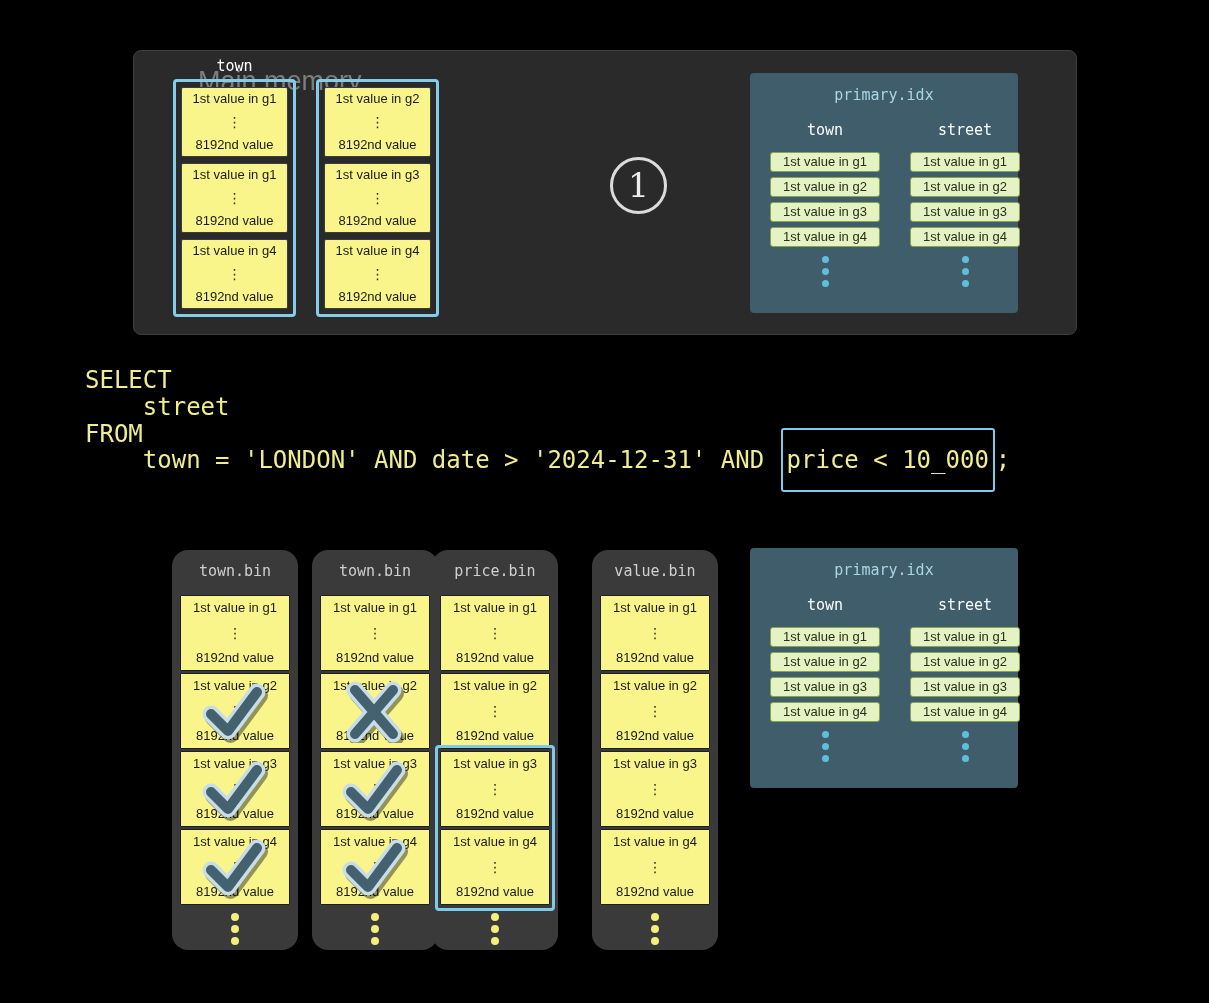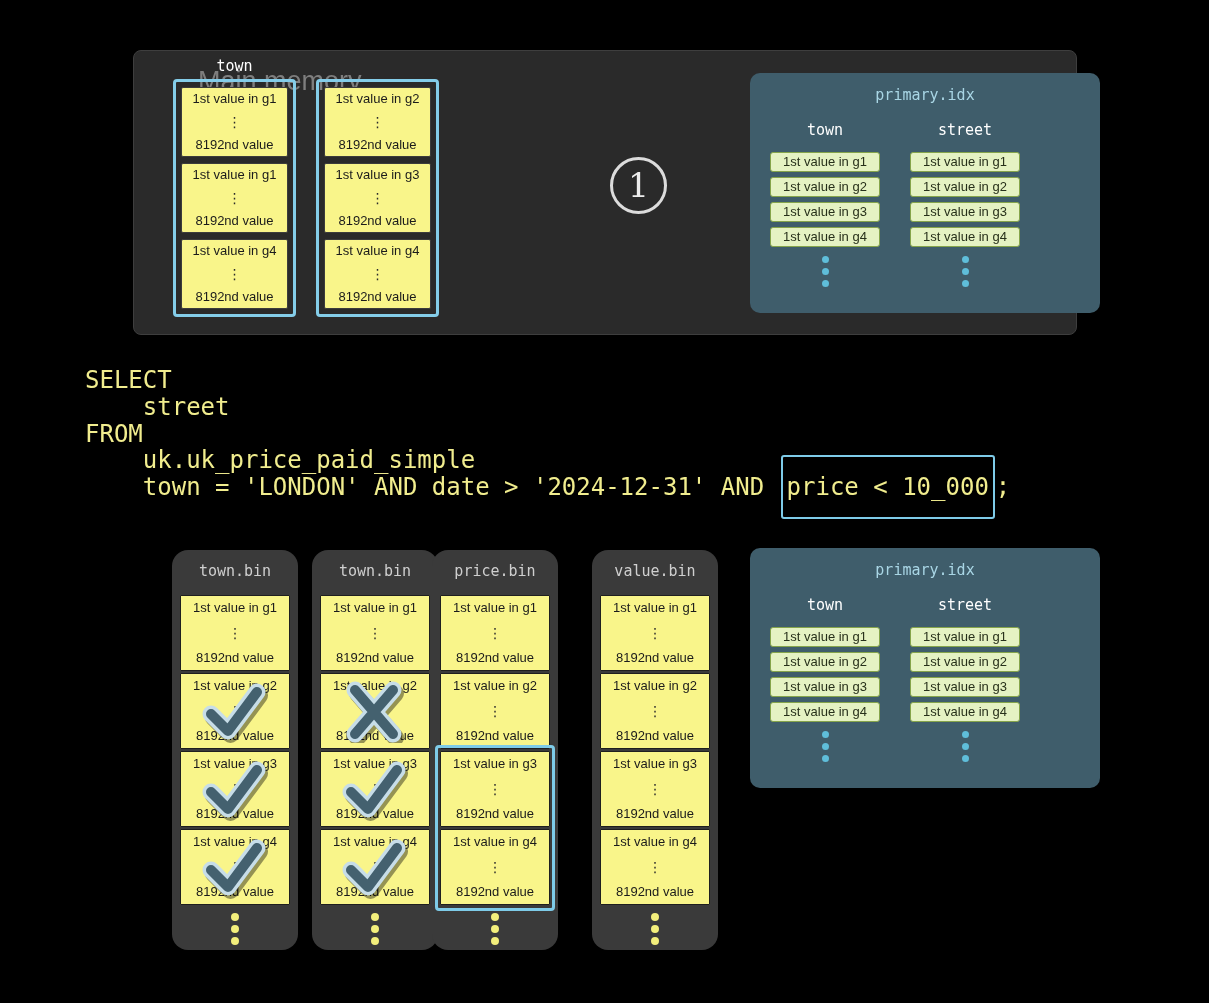--- a/index.html
+++ b/index.html
@@ -20,21 +20,21 @@
                display:flex; flex-direction:column; justify-content:space-between; align-items:center;
                padding:3px 2px; color:#1b1b1b; font-size:13px; line-height:1.2; }
   .granule { flex:1; }
   .g-dots { color:#2b2b2b; font-size:14px; line-height:1; }
 
   #step-circle { position:absolute; left:476px; top:106px; width:57px; height:57px;
                  border:3px solid #dcdcdc; border-radius:50%; display:flex; align-items:center;
                  justify-content:center; color:#ececec; font-family:"DejaVu Serif", serif; font-size:33px; }
 
   
-  .idx-panel { position:absolute; left:750px; width:350px; height:240px; background:#3f5d6b; border-radius:10px;padding-left:48px; }
+  .idx-panel { position:absolute; left:750px; width:268px; height:240px; background:#3f5d6b; border-radius:4px;padding-left:48px; }
   #idx-top { top:73px; }
   #idx-bottom { top:548px; }
   .idx-title { position:absolute; top:13px; left:0; width:100%; text-align:center; color:#a9d6e5;
                font-family:"DejaVu Sans Mono", monospace; font-size:15px; }
   .idx-col { position:absolute; top:48px; width:130px; }
   .idx-c0 { left:10px; } .idx-c1 { left:150px; }
   .idx-header { text-align:center; color:#ffffff; font-family:"DejaVu Sans Mono", monospace;
                 font-size:15px; margin-bottom:13px; }
   .idx-chip { width:110px; height:20px; margin:0 auto 5px auto; background:#e5f2c3;
               border:1px solid #85a44b; border-radius:3px; font-size:13px; color:#27301a;
@@ -127,21 +127,21 @@
       <div class="idx-chip">1st value in g3</div>
       <div class="idx-chip">1st value in g4</div>
       <div class="idx-dots">
         <div class="dot"></div>
         <div class="dot"></div>
         <div class="dot"></div>
       </div>
     </div>
   </div>
 
-<div id="sql"><div class="sql-line">SELECT</div><div class="sql-line">    street</div><div class="sql-line">FROM</div><div class="sql-line">    uk.uk_price_paid_simple</div><div class="sql-line"><span>    town = 'LONDON' AND date &gt; '2024-12-31' AND </span><span class="sql-hl">price &lt; 10_000</span><span>;</span></div></div>
+<div id="sql"><div class="sql-line">SELECT</div><div class="sql-line">    street</div><div class="sql-line">FROM</div><div class="sql-line"><span>    town = 'LONDON' AND date &gt; '2024-12-31' AND </span><span class="sql-hl">price &lt; 10_000</span><span>;</span></div></div>
 
 <div id="idx-bottom" class="idx-panel">
   <div class="idx-title">primary.idx</div>
 <div class="idx-col idx-c0">
       <div class="idx-header">town</div>
       <div class="idx-chip">1st value in g1</div>
       <div class="idx-chip">1st value in g2</div>
       <div class="idx-chip">1st value in g3</div>
       <div class="idx-chip">1st value in g4</div>
       <div class="idx-dots">

